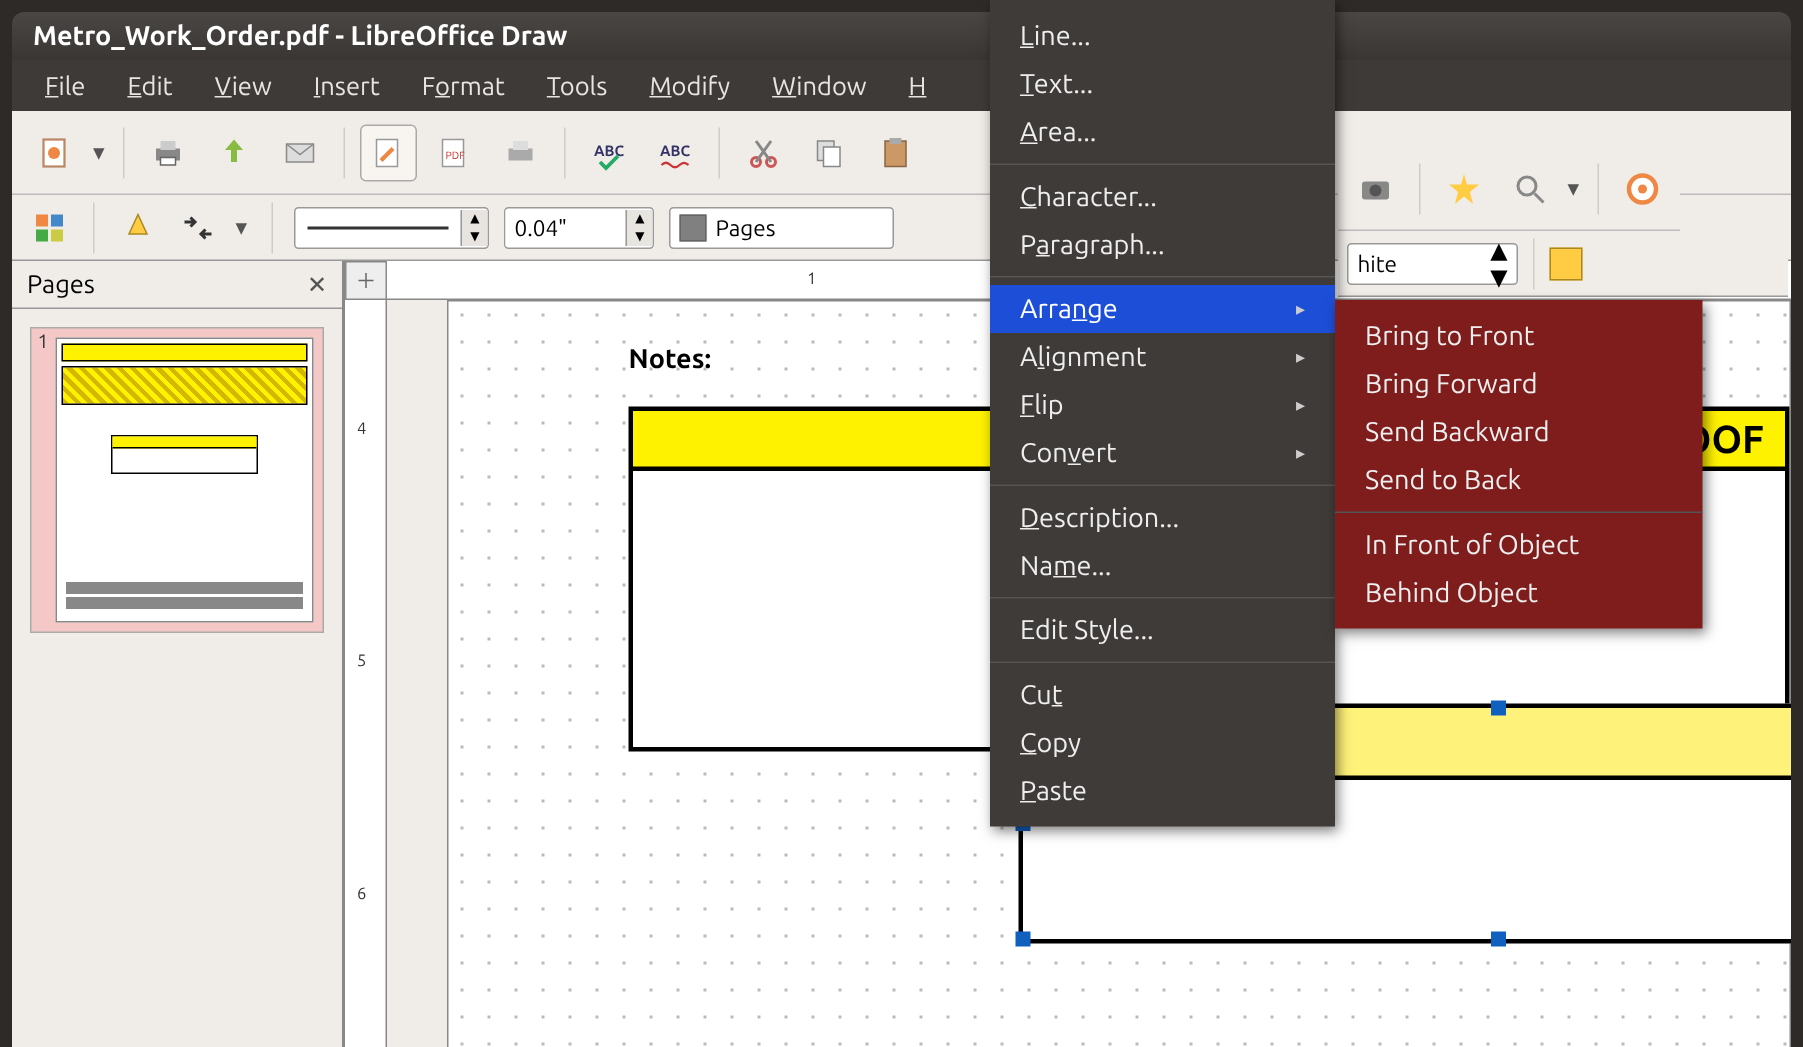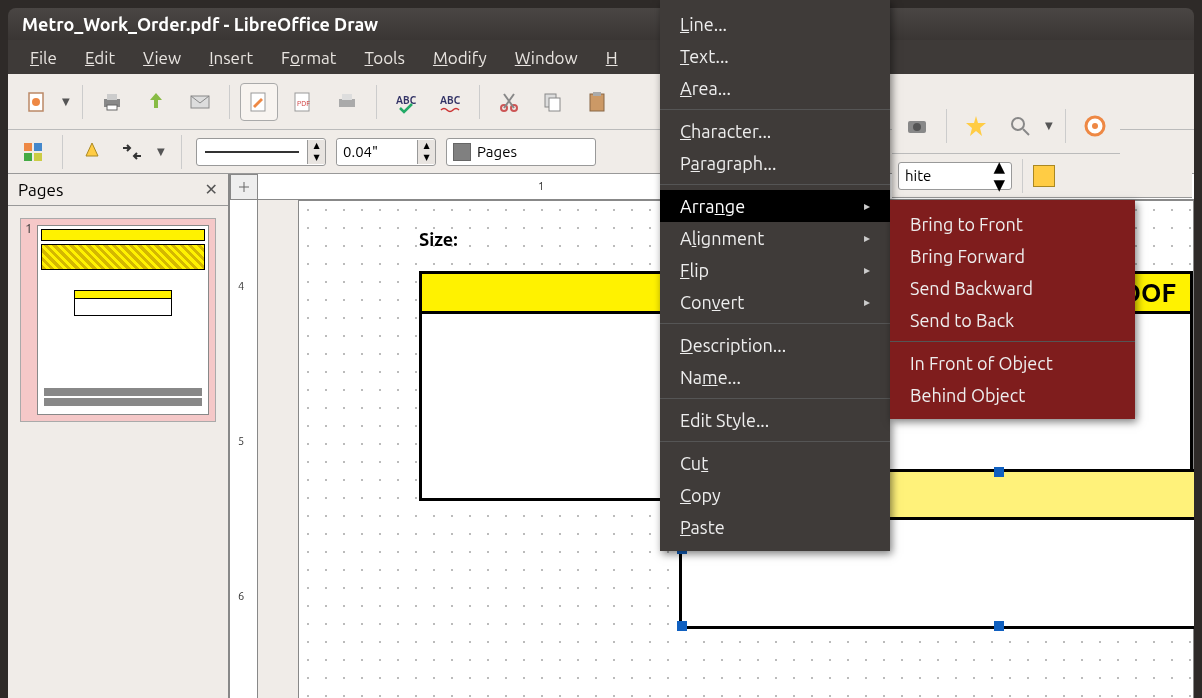--- a/index.html
+++ b/index.html
@@ -55,21 +55,21 @@
 .proof-box { position: absolute; top: 70px; left: 120px; right: 0; border: 3px solid #000; background: #fff; height: 230px; text-align: right; }
 .proof-header { background: #fff200; border-bottom: 3px solid #000; padding: 4px 14px; font-size: 26px; font-weight: bold; }
 
 .selected-box { position: absolute; top: 268px; left: 380px; width: 640px; height: 160px; border: 3px solid #000; background: #fff; }
 .selected-header { background: #fff27a; border-bottom: 3px solid #000; height: 48px; display: flex; align-items: center; padding: 0 18px; font-size: 32px; font-weight: bold; justify-content: space-between; }
 .squiggle { color: #d00; letter-spacing: -2px; font-size: 18px; }
 .sel-handle { width: 10px; height: 10px; background: #1060c0; position: absolute; }
 
 .context-menu { position: absolute; top: 0; left: 660px; width: 230px; background: #3f3b39; color: #eee; font-size: 18px; padding: 8px 0; box-shadow: 2px 3px 8px rgba(0,0,0,0.5); }
 .context-menu .mi { padding: 6px 20px; display: flex; align-items: center; justify-content: space-between; cursor: pointer; }
-.context-menu .mi.hl { background: #000000; color: #fff; }
+.context-menu .mi.hl { background: #1d4ed8; color: #fff; }
 .context-menu .mi .ul { text-decoration: underline; }
 .context-menu .sep { height: 1px; background: #555; margin: 5px 0; }
 .context-menu .arrow { font-size: 12px; color: #ccc; }
 
 .submenu { position: absolute; top: 200px; left: 890px; width: 245px; background: #7f1d1d; color: #eee; font-size: 18px; padding: 8px 0; box-shadow: 2px 3px 8px rgba(0,0,0,0.5); }
 .submenu .mi { padding: 6px 20px; cursor: pointer; }
 .submenu .sep { height: 1px; background: #555; margin: 5px 0; }
 
 .right-tb-frag { position: absolute; top: 98px; left: 892px; height: 56px; background: #f0ece8; display: flex; align-items: center; gap: 6px; padding: 0 6px; border-bottom:1px solid #bbb; }
 .right-tb2-frag { position: absolute; top: 154px; left: 892px; height: 44px; background: #f0ece8; display: flex; align-items: center; gap: 6px; padding: 0 6px; border-bottom:1px solid #999; width: 300px;}
@@ -251,21 +251,21 @@
       <div class="hruler">
         <span class="ruler-mark" style="left:280px;top:6px">1</span>
       </div>
       <div class="vruler">
         <span class="ruler-mark" style="top:80px;left:8px">4</span>
         <span class="ruler-mark" style="top:235px;left:8px">5</span>
         <span class="ruler-mark" style="top:390px;left:8px">6</span>
       </div>
       <div class="page">
         <div class="dotted-grid"></div>
-        <div class="notes-label">Size:</div>
+        <div class="notes-label">Notes:</div>
         <div class="proof-box">
           <div class="proof-header">PROOF</div>
         </div>
         <div class="selected-box">
           <div class="selected-header">
             <span class="squiggle">~~~~~~~~~~~~</span>
 
           </div>
           <div class="sel-handle" style="top:-5px;left:-5px"></div>
           <div class="sel-handle" style="top:-5px;left:50%;margin-left:-5px"></div>

